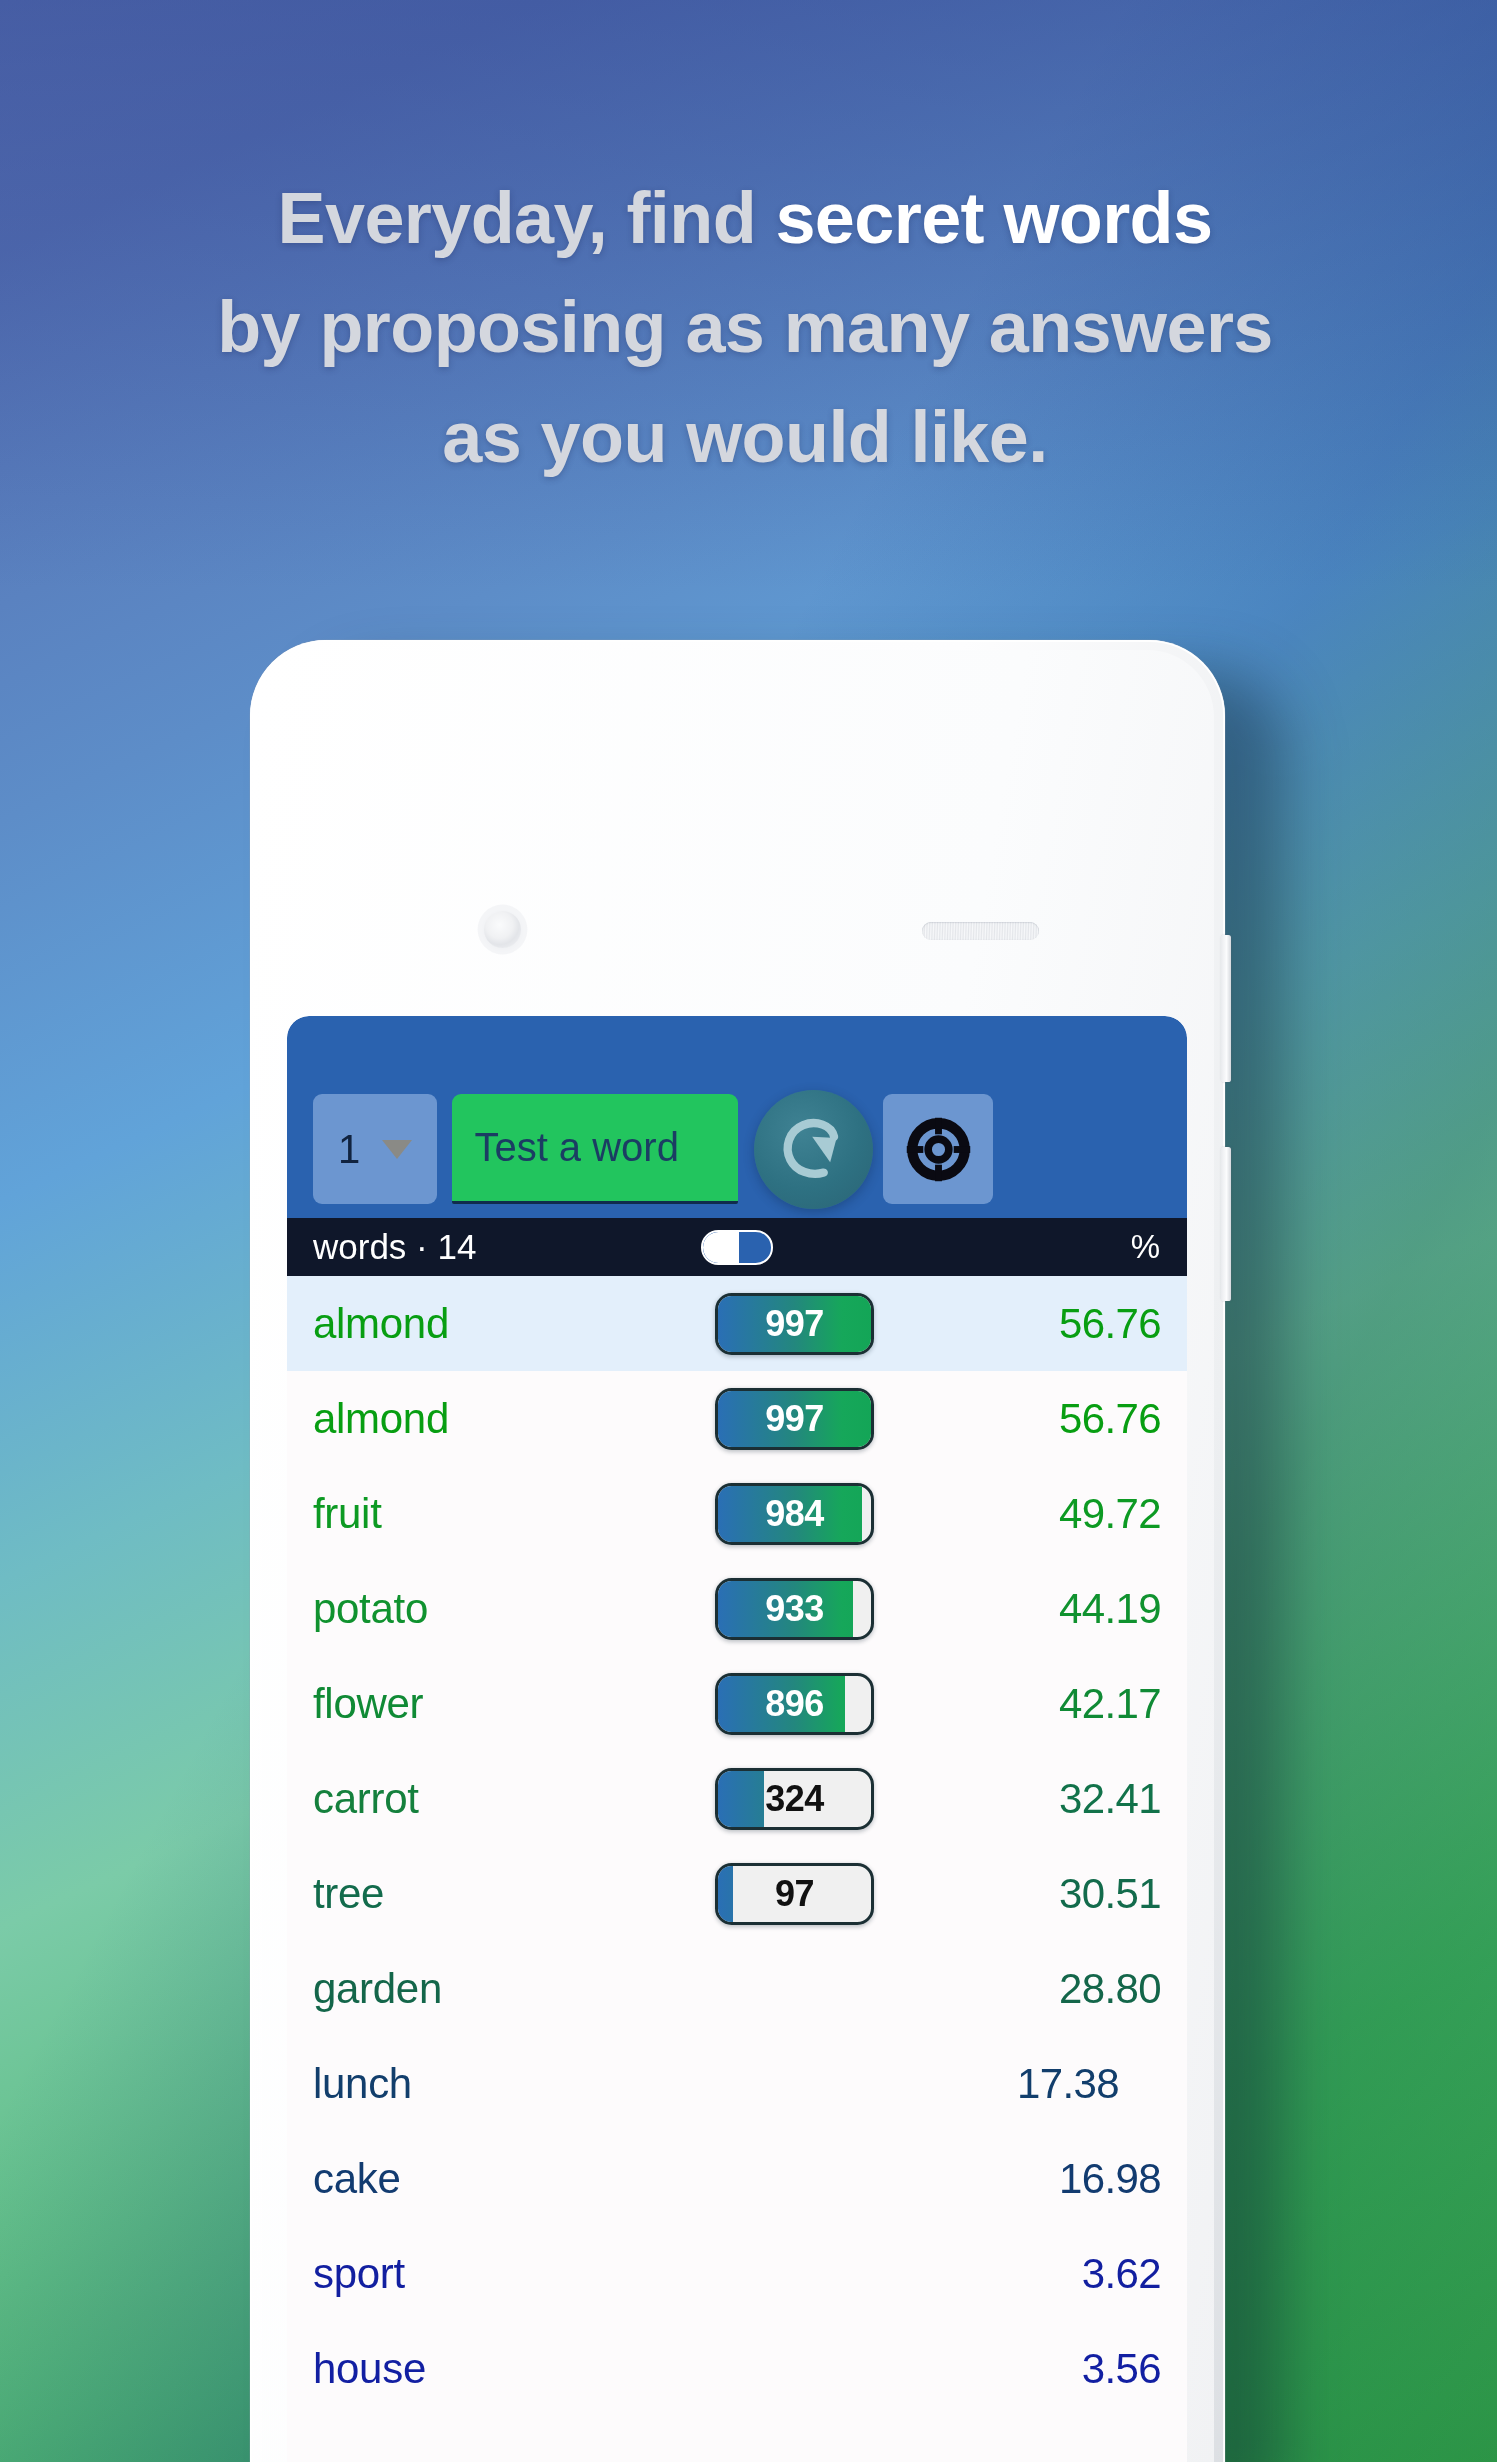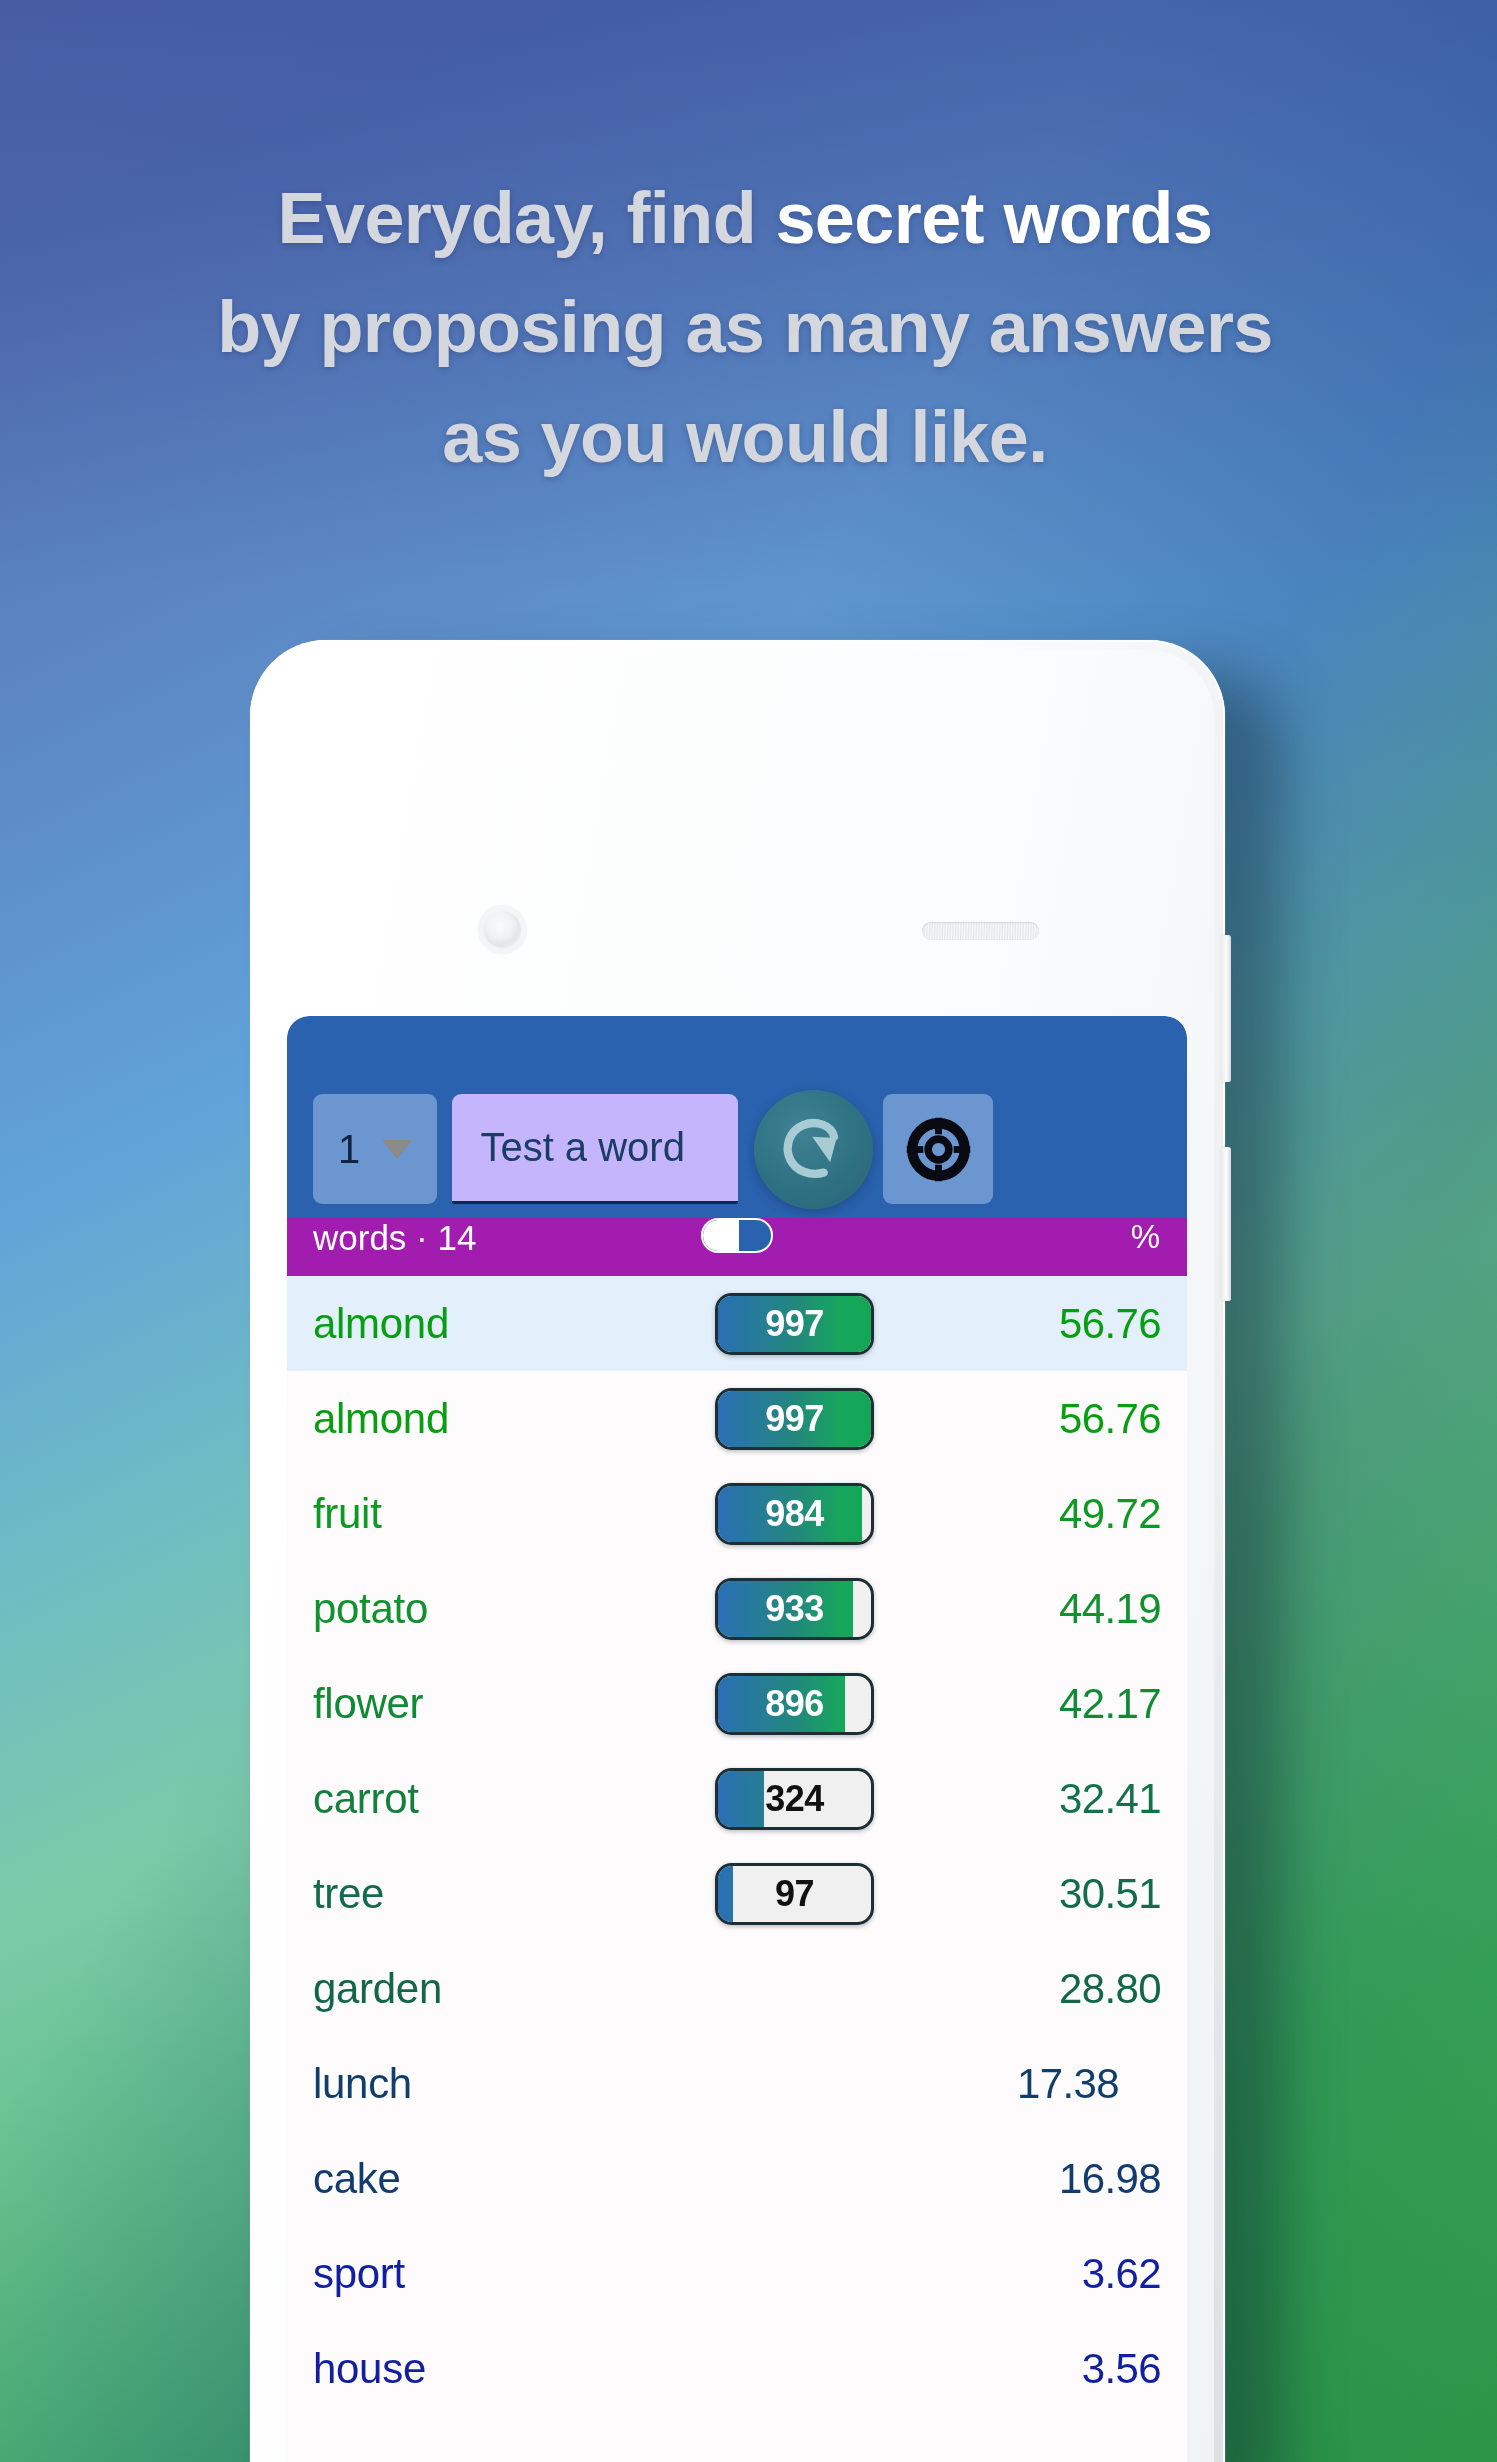--- a/index.html
+++ b/index.html
@@ -166,26 +166,26 @@
   .caret-down {
     width:0; height:0;
     border-left:15.4px solid transparent;
     border-right:15.4px solid transparent;
     border-top:19px solid #8A8A86;
   }
   #word-input {
     flex:none;
     width:286px; height:110px;
     margin-left:15.4px;
-    background:#c4b5fd;
+    background:#22c55e;
     border-radius:9px 9px 1.9px 1.9px;
     border-bottom:3.2px solid #102C4C;
     display:flex;
     align-items:center;
-    padding-left:28px;
+    padding-left:22px;
   }
   #word-input .wi-placeholder {
     color:#1B3D63;
     font-size:40px;
     font-weight:400;
   }
   #refresh-button {
     flex:none;
     width:119px; height:119px;
     margin-left:15.4px;
@@ -202,22 +202,22 @@
     background:#6C96D0;
     display:flex; align-items:center; justify-content:center;
   }
 
   
   #subbar {
     position:absolute;
     left:0; right:0; bottom:0;
     height:58px;
     display:flex;
-    align-items:flex-start;
-    background:#a21caf;
+    align-items:center;
+    background:#0f172a;
   }
   #words-count {
     color:#FFFFFF;
     font-size:35px;
     font-weight:400;
     margin-left:26px;
   }
   #toggle-switch {
     position:absolute;
     left:50%;

